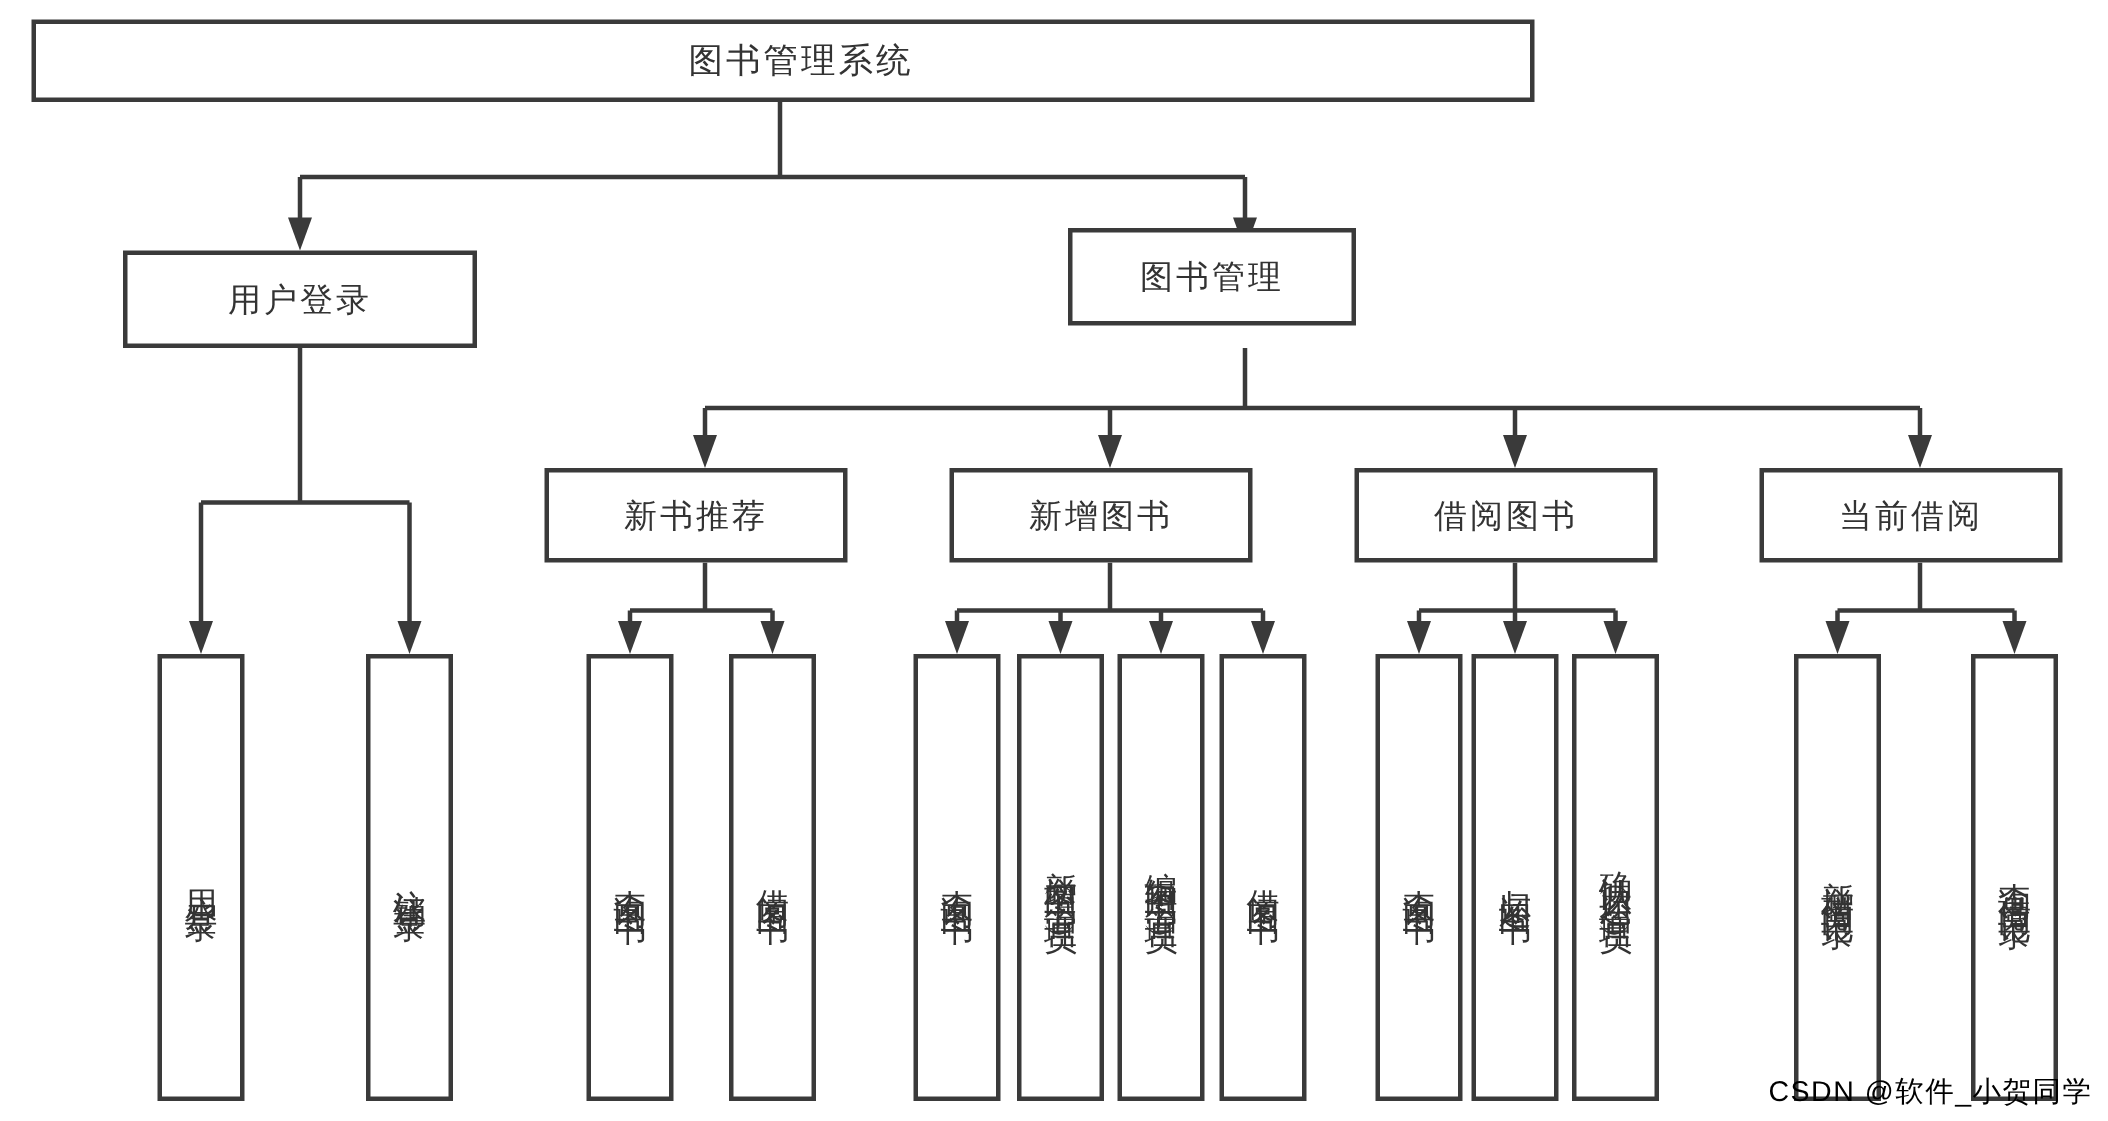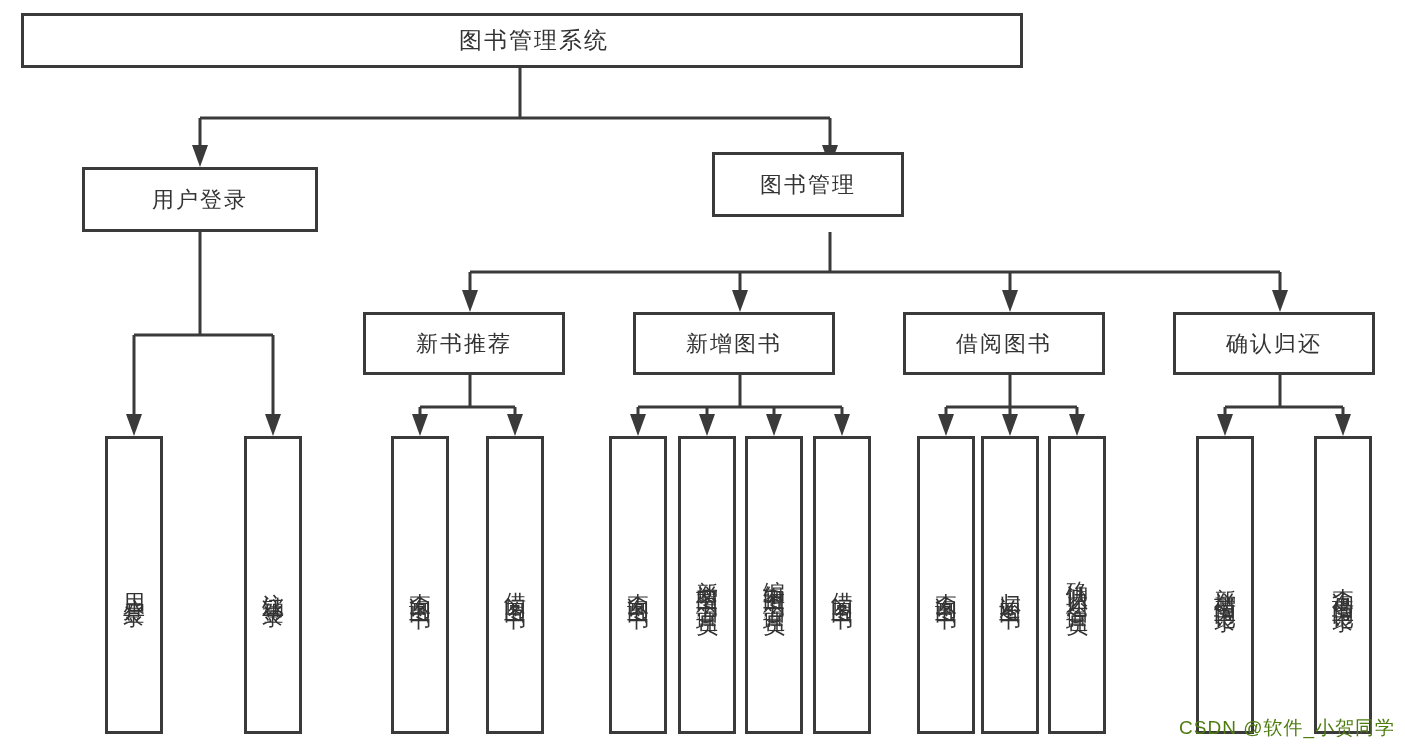--- a/index.html
+++ b/index.html
@@ -66,21 +66,21 @@
   .lf-4b { left: 981px; }
   .lf-4c { left: 1048px; }
   .lf-5a { left: 1196px; }
   .lf-5b { left: 1314px; }
   .watermark {
     position: absolute;
     right: 10px;
     bottom: 6px;
     font-size: 19px;
     letter-spacing: 1px;
-    color: #4d7c0f;
+    color: #000000;
     z-index: 3;
     white-space: nowrap;
   }
 </style>
 </head>
 <body>
 
 <div class="canvas">
 
   <svg class="connectors" viewBox="0 0 1405 747" xmlns="http://www.w3.org/2000/svg">
@@ -137,21 +137,21 @@
   <div class="box n-l3 n-nbr">
     <span class="h-label">新书推荐</span>
   </div>
   <div class="box n-l3 n-bb">
     <span class="h-label">新增图书</span>
   </div>
   <div class="box n-l3 n-cb">
     <span class="h-label">借阅图书</span>
   </div>
   <div class="box n-l3 n-br">
-    <span class="h-label">确认归还</span>
+    <span class="h-label">当前借阅</span>
   </div>
 
   <div class="box leaf lf-1a">
     <span class="v-label">用户登录</span>
   </div>
   <div class="box leaf lf-1b">
     <span class="v-label">注销登录</span>
   </div>
 
   <div class="box leaf lf-2a">

